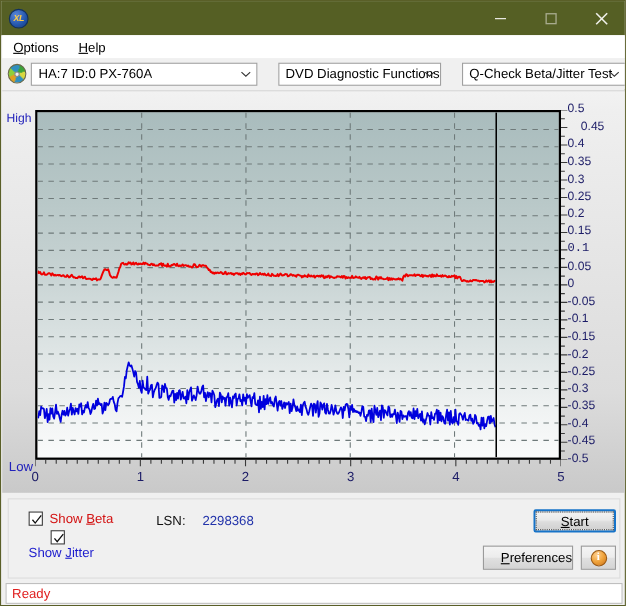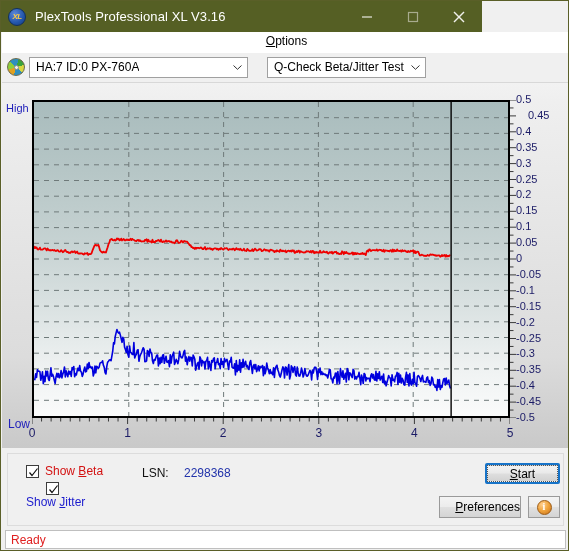--- a/index.html
+++ b/index.html
@@ -17,21 +17,21 @@
     box-sizing: border-box;
     background: #f0f0f0;
     border: 1px solid #5a5f28;
     overflow: hidden;
   }
 
   
   #titlebar {
     position: absolute;
     left: 0; top: 0;
-    width: 481px;
+    width: 569px;
     height: 31px;
     background: #555f24;
     display: flex;
     align-items: center;
   }
   #app-icon {
     width: 18px; height: 18px;
     margin-left: 7px;
     border-radius: 50%;
     background: radial-gradient(circle at 35% 30%, #5b87d8 0%, #2255aa 60%, #16397a 100%);
@@ -69,21 +69,20 @@
 
   
   #menubar {
     position: absolute;
     left: 1px; top: 31px;
     width: 567px;
     height: 21px;
     background: #ffffff;
     display: flex;
     align-items: center;
-    flex-direction: column;
   }
   .menu-item {
     font-size: 12px;
     color: #000;
     padding: 2px 8px;
     margin-left: 2px;
   }
   .menu-item .u { text-decoration: underline; }
 
   
@@ -330,21 +329,20 @@
     color: #e02020;
   }
 </style>
 </head>
 <body>
 
 <div id="app">
 
   <div id="titlebar">
     <div id="app-icon">XL</div>
-    <div id="title-text">PlexTools Professional XL V3.16</div>
 
     <div class="wbtn" id="btn-min">
       <svg width="12" height="12" viewBox="0 0 12 12">
         <line x1="1" y1="6" x2="11" y2="6" stroke="#e8e8e0" stroke-width="1.2"></line>
       </svg>
     </div>
     <div class="wbtn" id="btn-max">
       <svg width="12" height="12" viewBox="0 0 12 12">
         <rect x="1.5" y="1.5" width="9" height="9" fill="none" stroke="#a8ab8e" stroke-width="1.2"></rect>
       </svg>
@@ -365,20 +363,26 @@
   <div id="toolbar">
     <div id="disc-icon"></div>
 
     <div class="combo" id="combo-drive">
       <span class="cval">HA:7 ID:0  PX-760A</span>
       <svg class="carrow" viewBox="0 0 9 5">
         <path d="M0.5 0.5 L4.5 4.3 L8.5 0.5" fill="none" stroke="#333" stroke-width="1"></path>
       </svg>
     </div>
 
+    <div class="combo" id="combo-func">
+      <span class="cval">DVD Diagnostic Functions</span>
+      <svg class="carrow" viewBox="0 0 9 5">
+        <path d="M0.5 0.5 L4.5 4.3 L8.5 0.5" fill="none" stroke="#333" stroke-width="1"></path>
+      </svg>
+    </div>
 
     <div class="combo" id="combo-test">
       <span class="cval">Q-Check Beta/Jitter Test</span>
       <svg class="carrow" viewBox="0 0 9 5">
         <path d="M0.5 0.5 L4.5 4.3 L8.5 0.5" fill="none" stroke="#333" stroke-width="1"></path>
       </svg>
     </div>
   </div>
 
   <div id="chartpanel">
@@ -523,21 +527,21 @@
 
     <div id="ylabels">
         <div class="ytick-label" style="top: 10px;">0.5</div>
         <div class="ytick-label" style="top: 25.9px; padding-left: 12px;">0.45</div>
         <div class="ytick-label" style="top: 41.8px;">0.4</div>
         <div class="ytick-label" style="top: 57.7px;">0.35</div>
         <div class="ytick-label" style="top: 73.6px;">0.3</div>
         <div class="ytick-label" style="top: 89.5px;">0.25</div>
         <div class="ytick-label" style="top: 105.4px;">0.2</div>
         <div class="ytick-label" style="top: 121.3px;">0.15</div>
-        <div class="ytick-label" style="top: 137.2px;">0.1</div>
+        <div class="ytick-label" style="top: 137.2px; font-family: Liberation Mono, monospace;">0.1</div>
         <div class="ytick-label" style="top: 153.1px;">0.05</div>
         <div class="ytick-label" style="top: 169px;">0</div>
         <div class="ytick-label" style="top: 184.9px;">-0.05</div>
         <div class="ytick-label" style="top: 200.8px;">-0.1</div>
         <div class="ytick-label" style="top: 216.7px;">-0.15</div>
         <div class="ytick-label" style="top: 232.6px;">-0.2</div>
         <div class="ytick-label" style="top: 248.5px;">-0.25</div>
         <div class="ytick-label" style="top: 264.4px;">-0.3</div>
         <div class="ytick-label" style="top: 280.3px;">-0.35</div>
         <div class="ytick-label" style="top: 296.2px;">-0.4</div>

